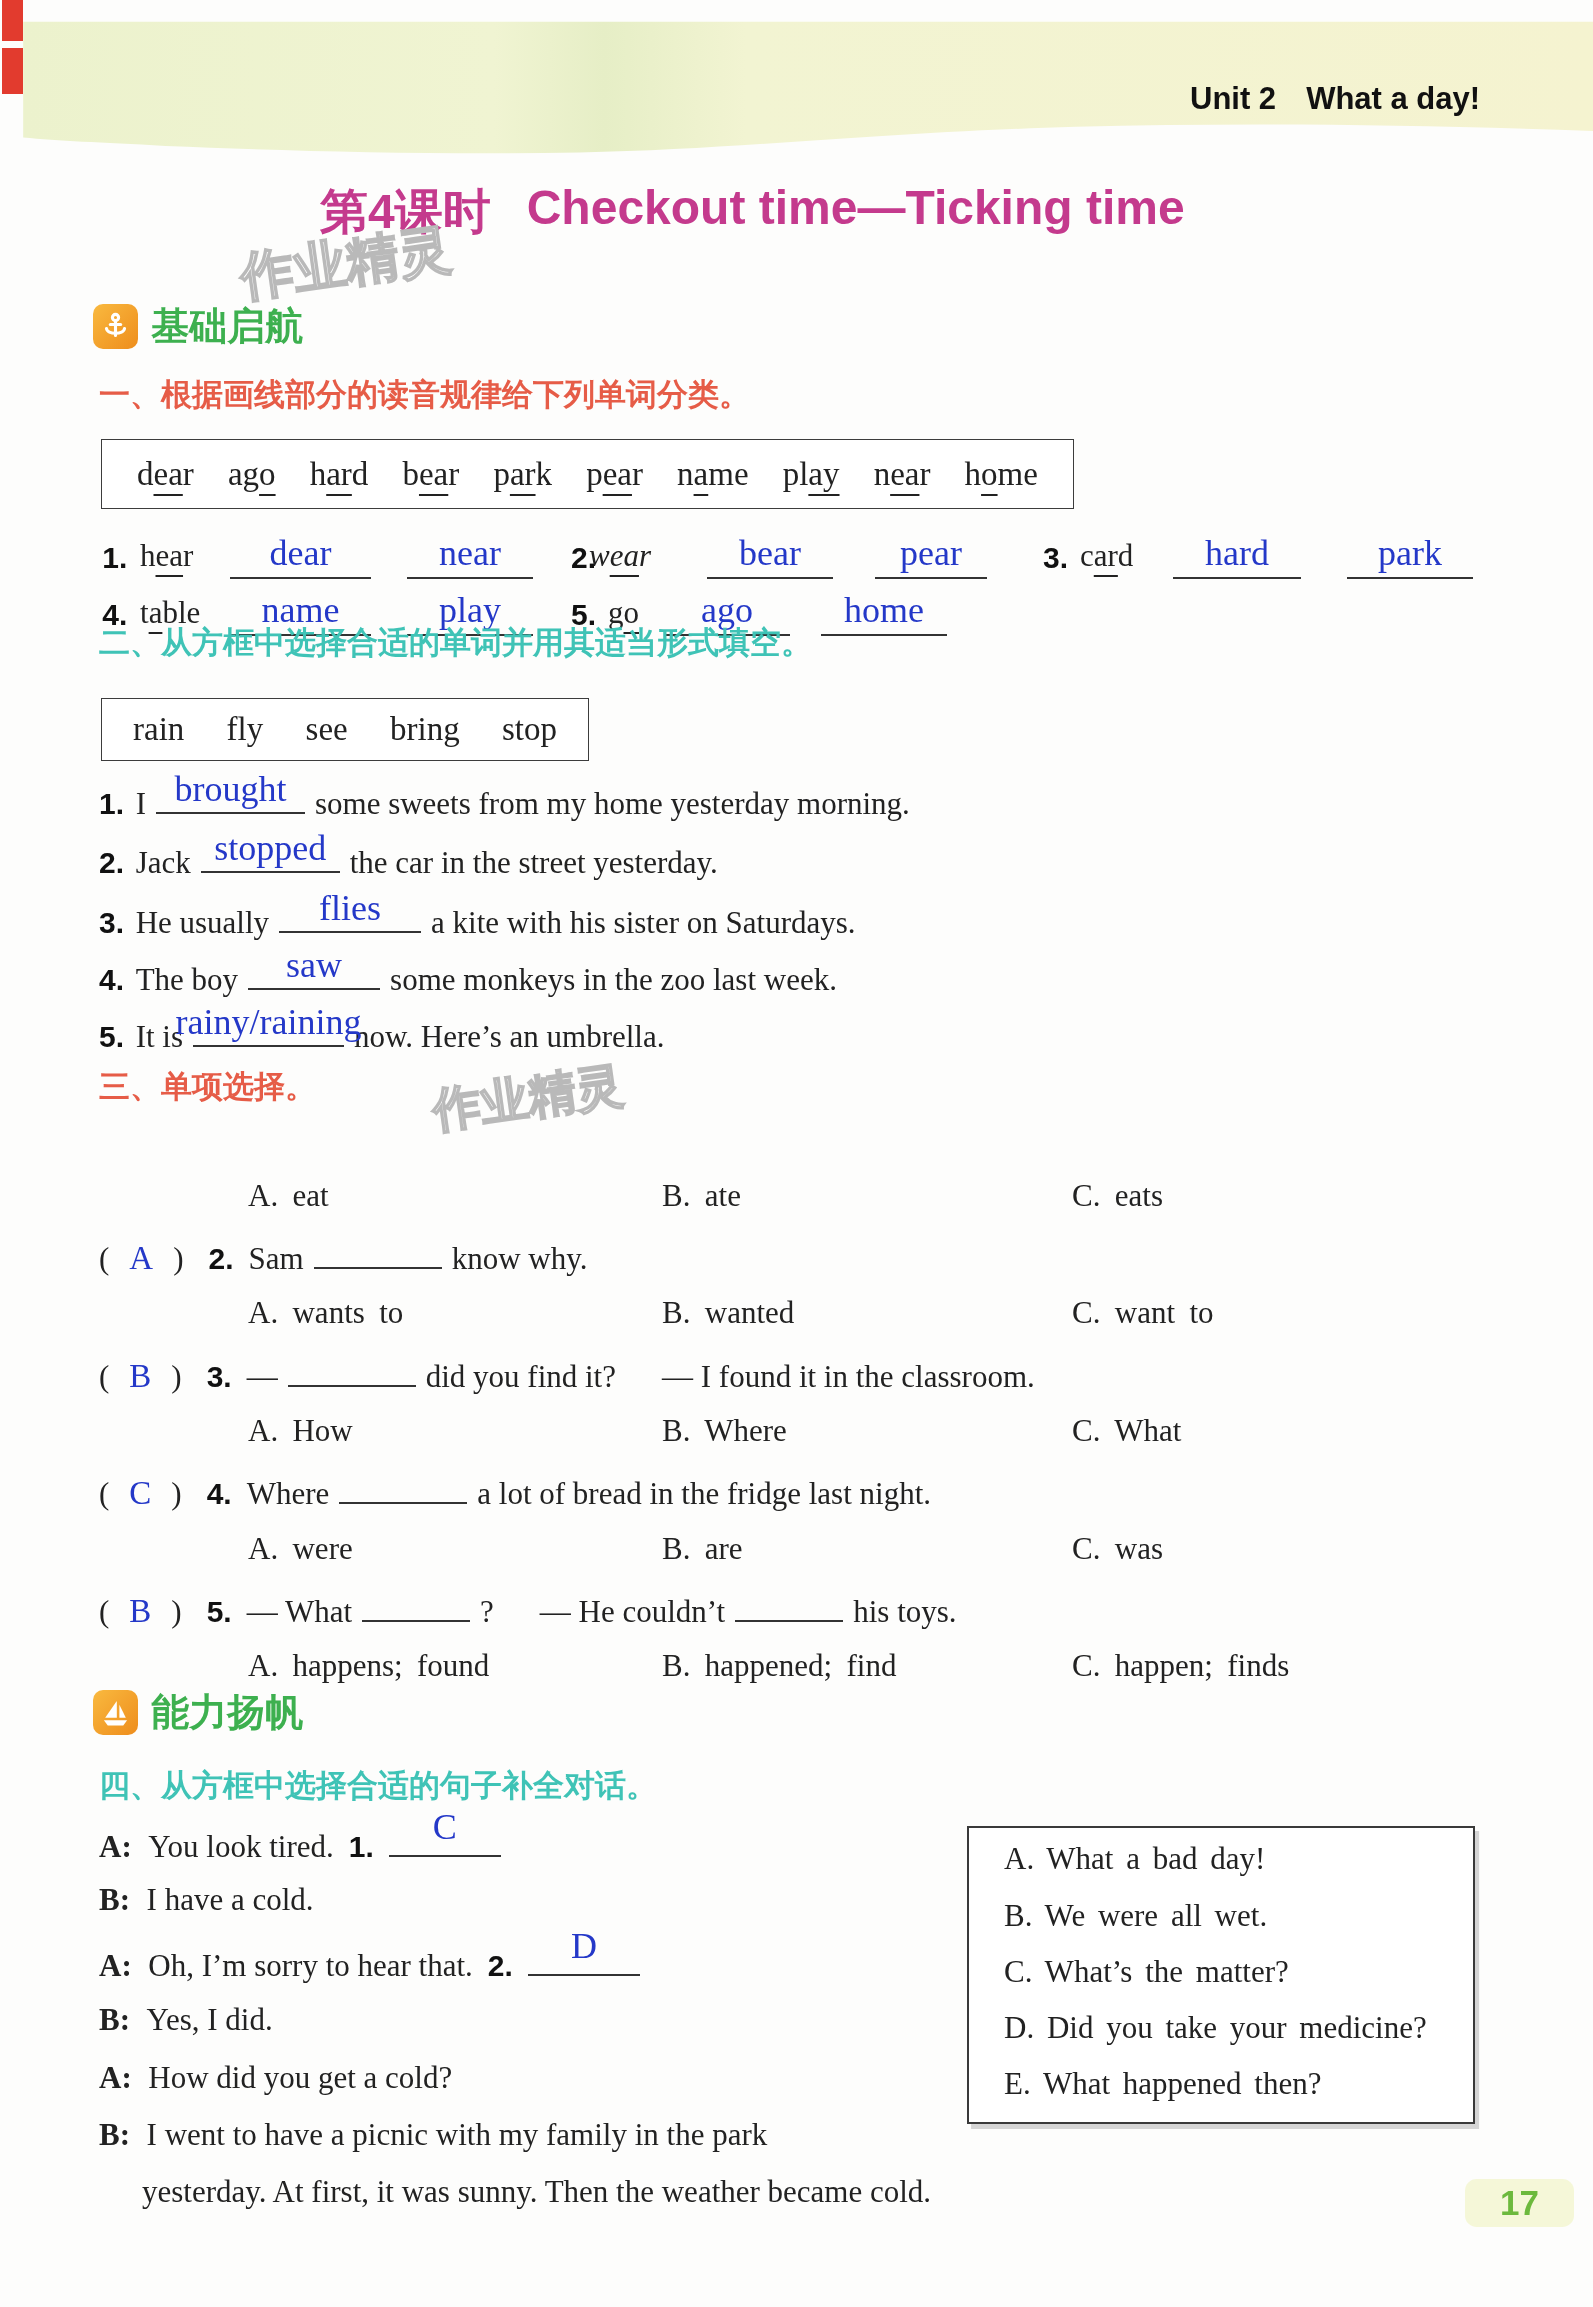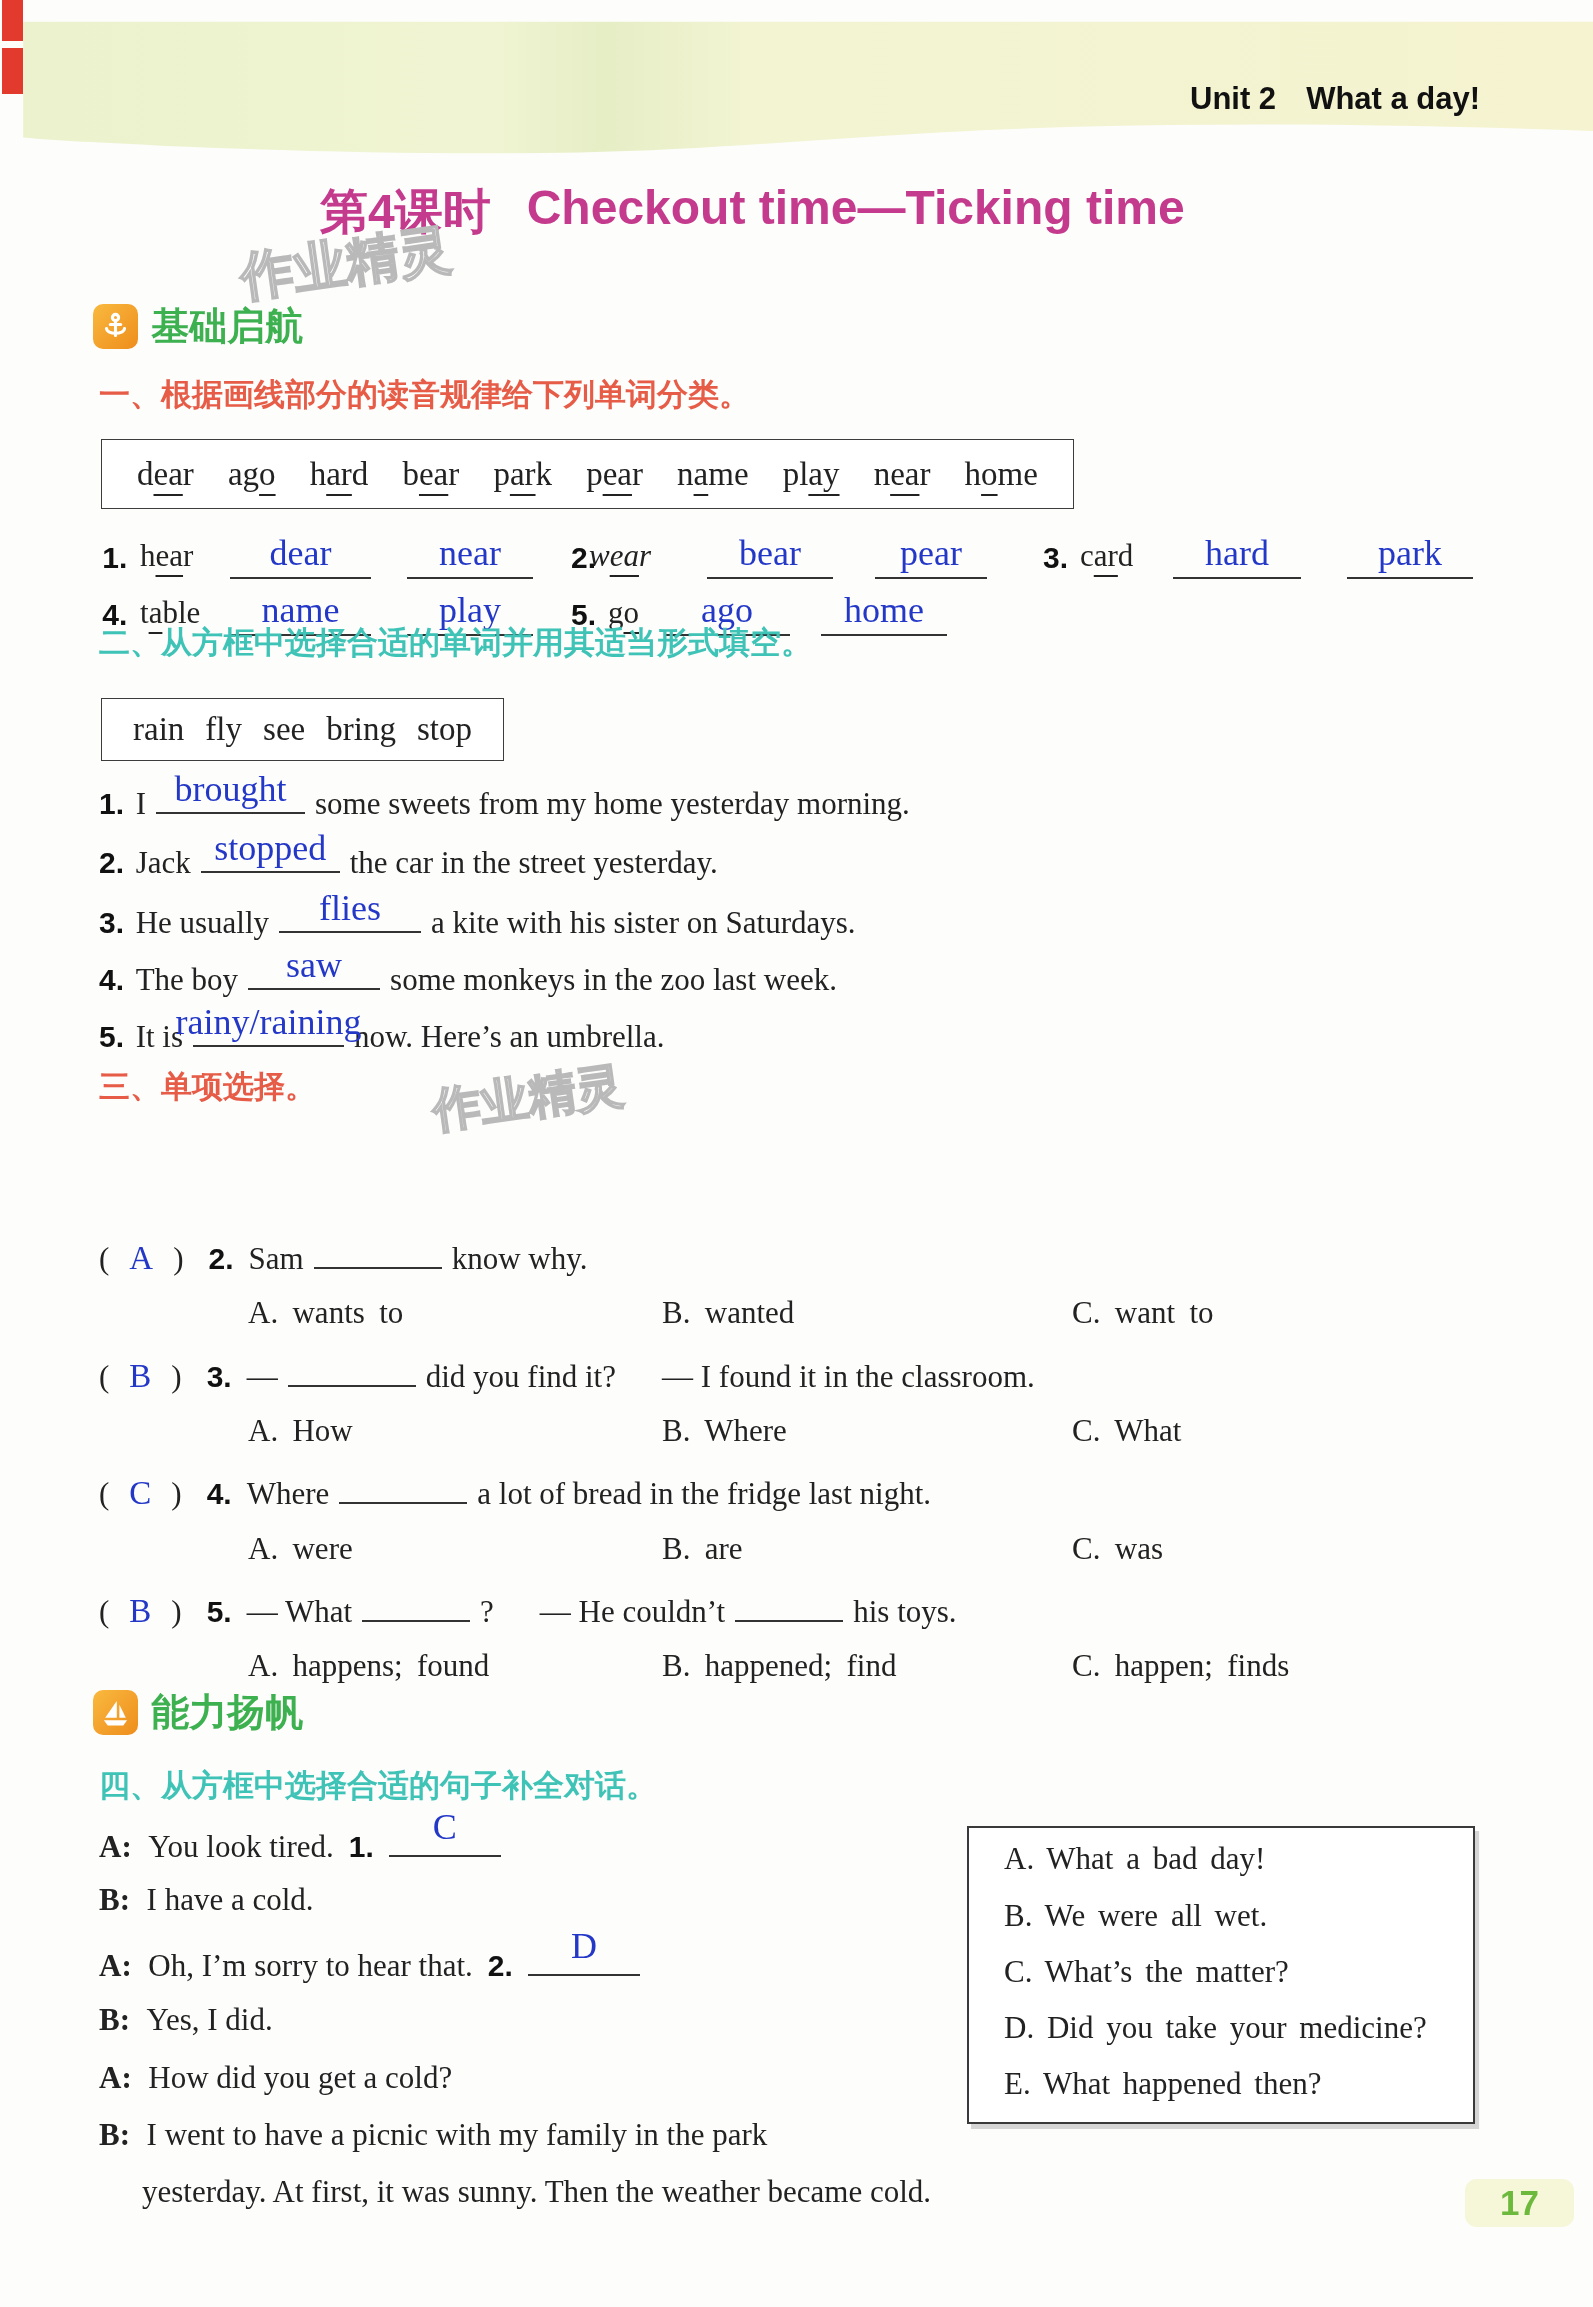--- a/index.html
+++ b/index.html
@@ -158,21 +158,21 @@
     <span class="blankA" style="left:565px;width:126px;">
         <span class="ans">ago</span>
       </span>
     <span class="blankA" style="left:722px;width:126px;">
         <span class="ans">home</span>
       </span>
   </div>
 
   <div class="ex-title ex-teal" style="top:622px;font-family:Liberation Mono, monospace;">二、从方框中选择合适的单词并用其适当形式填空。</div>
 
-  <div class="wordbox" style="left:101px;top:698px;width:403px;height:63px;padding:0 31px;">
+  <div class="wordbox" style="left:101px;top:698px;width:488px;height:63px;padding:0 31px;">
     <span>rain</span>
     <span>fly</span>
     <span>see</span>
     <span>bring</span>
     <span>stop</span>
   </div>
 
   <div class="sent" style="top:780px;">
     <span class="num">1.</span><span>I</span><span class="blankI" style="width:149px;"><span class="ans">brought</span></span><span>some sweets from my home yesterday morning.</span>
   </div>
@@ -184,20 +184,25 @@
   </div>
   <div class="sent" style="top:956px;">
     <span class="num">4.</span><span>The boy</span><span class="blankI" style="width:132px;"><span class="ans">saw</span></span><span>some monkeys in the zoo last week.</span>
   </div>
   <div class="sent" style="top:1013px;">
     <span class="num">5.</span><span>It is</span><span class="blankI" style="width:151px;"><span class="ans">rainy/raining</span></span><span>now. Here’s an umbrella.</span>
   </div>
 
   <div class="ex-title ex-red" style="top:1066px;">三、单项选择。</div>
 
+  <div class="optrow" style="top:1178px;">
+    <span class="opt o1">A. eat</span>
+    <span class="opt o2">B. ate</span>
+    <span class="opt o3">C. eats</span>
+  </div>
 
   <div class="mcq" style="top:1235px;">
     <span>(</span><span class="ansletter">A</span><span>)</span><span class="num">2.</span><span>Sam</span><span class="blankI" style="width:128px;"></span><span>know why.</span>
   </div>
   <div class="optrow" style="top:1295px;">
     <span class="opt o1">A. wants to</span>
     <span class="opt o2">B. wanted</span>
     <span class="opt o3">C. want to</span>
   </div>
 

